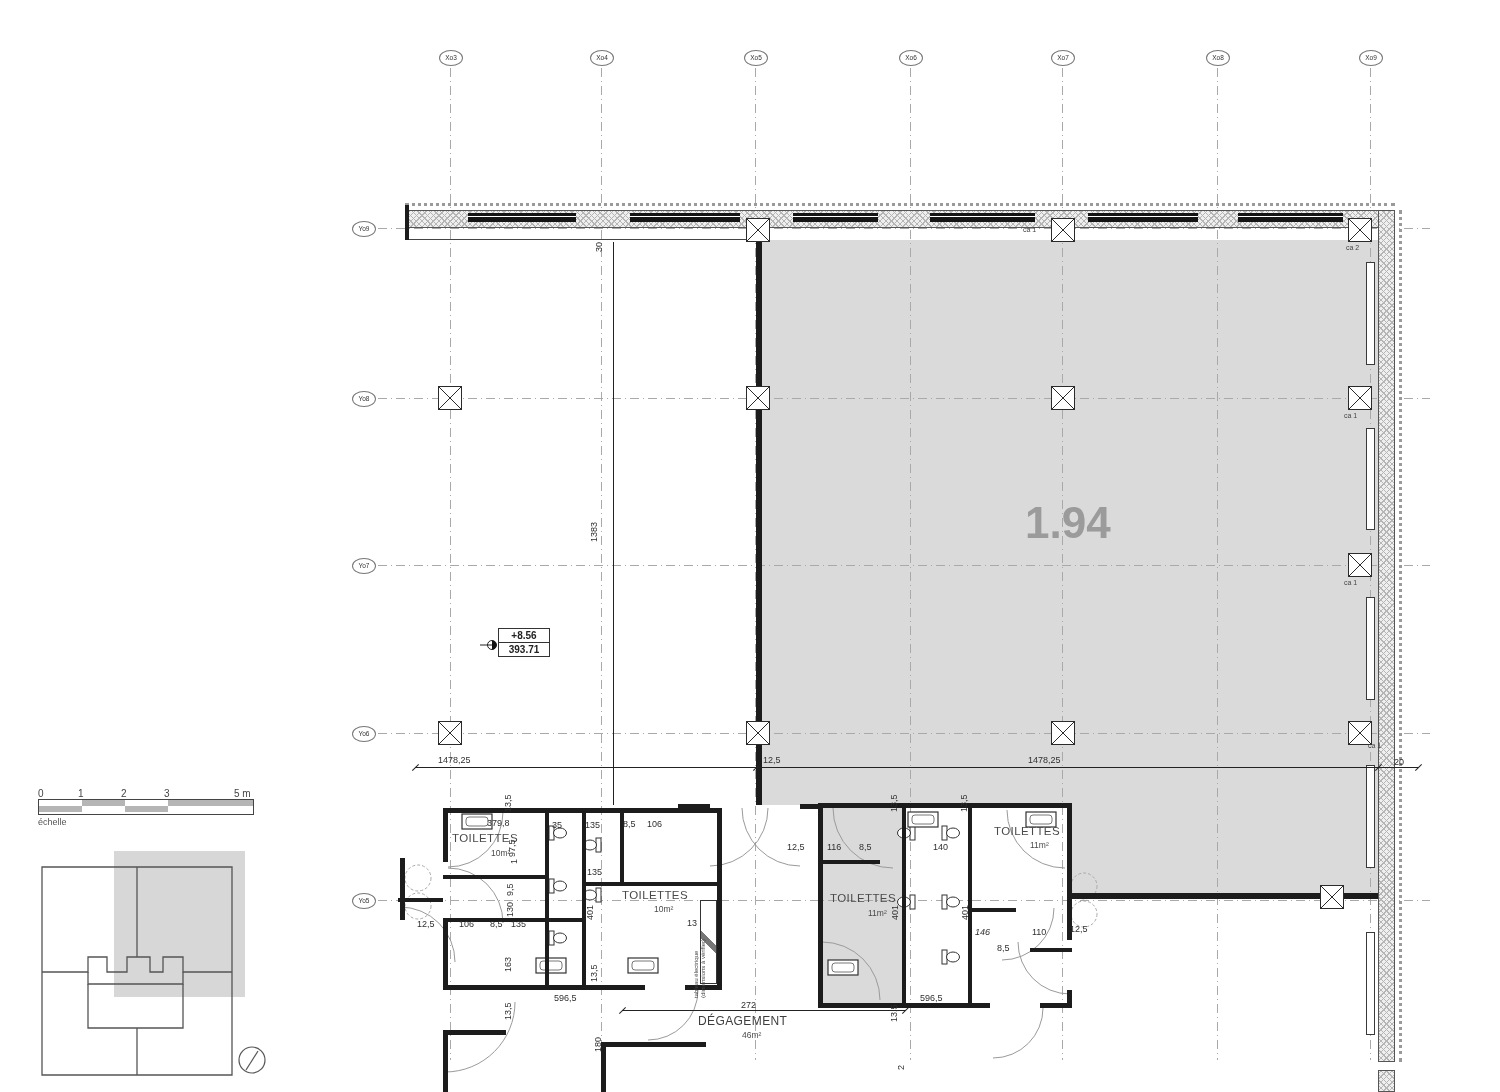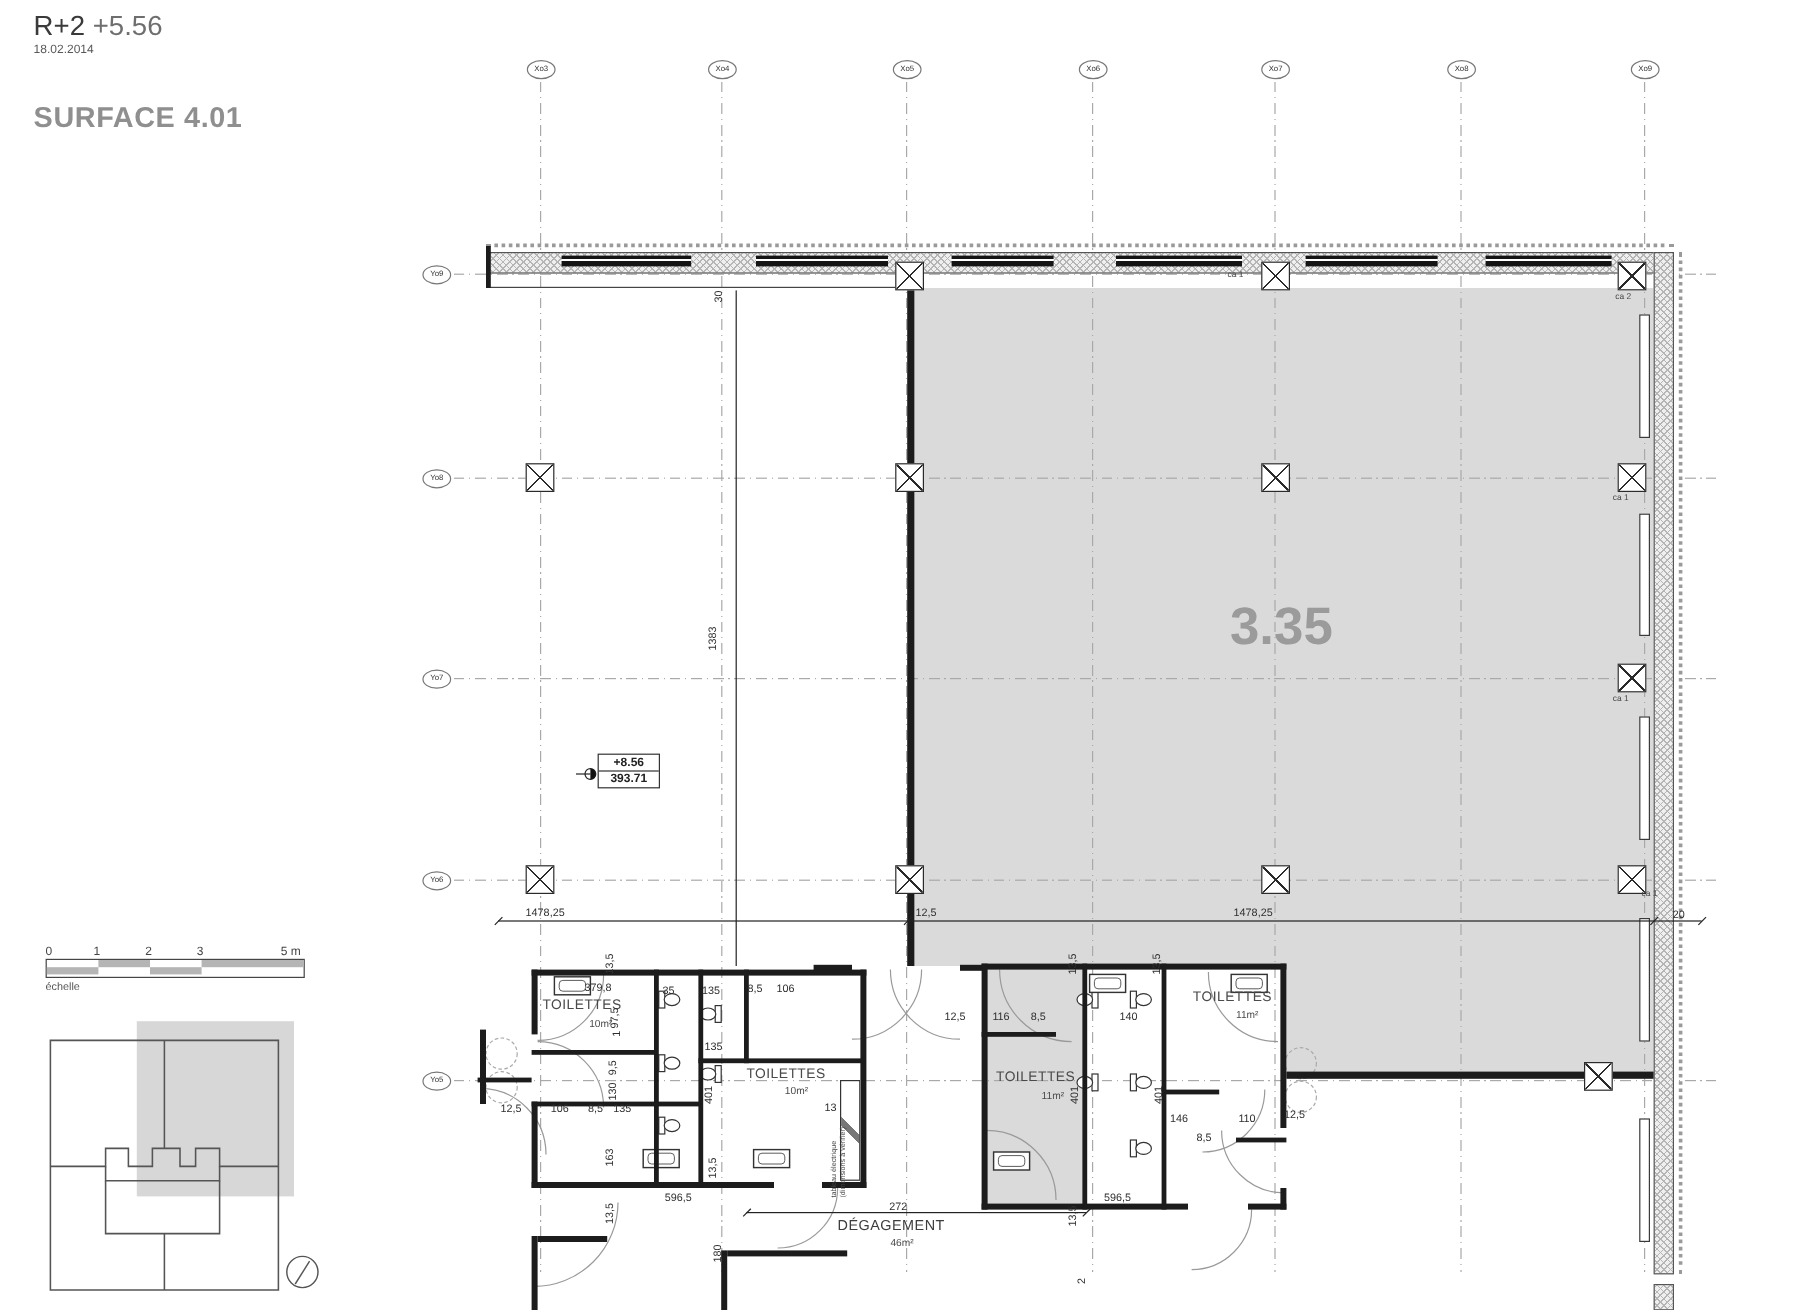--- a/index.html
+++ b/index.html
@@ -56,25 +56,20 @@
   #elec-note{position:absolute;left:706px;top:985px;font-size:6px;color:#444;line-height:6.5px;
      transform:rotate(-90deg);transform-origin:left bottom;z-index:28;white-space:nowrap;}
   svg.overlay{position:absolute;left:0;top:0;z-index:20;}
   .dimline{position:absolute;background:#222;z-index:26;}
 </style>
 </head>
 <body>
 
 <div id="plan">
 
-  <div id="title-block">
-    <div id="title-line"><span>R+2</span> <span class="elev">+5.56</span></div>
-    <div id="title-date">18.02.2014</div>
-    <div id="surface-title">SURFACE 4.01</div>
-  </div>
 
   <div class="fill" style="left:762px;top:240px;width:616px;height:565px;z-index:1;"></div>
   <div class="fill" style="left:1072px;top:805px;width:306px;height:92px;z-index:1;"></div>
   <div class="fill" style="left:820px;top:805px;width:84px;height:202px;z-index:1;"></div>
 
   <div class="abs" style="left:405px;top:203px;width:990px;height:4px;border-top:3px dotted #9a9a9a;z-index:21;"></div>
   <div class="hatch" style="left:405px;top:210px;width:990px;height:18px;z-index:20;"></div>
   <div class="thin" style="left:405px;top:239px;width:355px;height:1px;z-index:21;"></div>
   <div class="wall" style="left:405px;top:205px;width:4px;height:35px;z-index:22;"></div>
 
@@ -124,21 +119,21 @@
   <div class="dimline" style="left:415px;top:767px;width:1003px;height:1px;"></div>
   <div class="tick" style="left:411px;top:767px;"></div>
   <div class="tick" style="left:752px;top:767px;"></div>
   <div class="tick" style="left:1374px;top:767px;"></div>
   <div class="tick" style="left:1414px;top:767px;"></div>
   <div class="dimline" style="left:613px;top:242px;width:1px;height:563px;"></div>
   <div class="dimline" style="left:622px;top:1010px;width:283px;height:1px;"></div>
   <div class="tick" style="left:618px;top:1010px;"></div>
   <div class="tick" style="left:901px;top:1010px;"></div>
 
-  <div id="room-number">3.35</div>
+  <div id="room-number">1.94</div>
 
 
   <div id="level-box">
     <div class="row1">+8.56</div>
     <div class="row2">393.71</div>
   </div>
 
   <div class="rlabel b" style="left:698px;top:1014px;font-size:12px;color:#3d3d3d;">DÉGAGEMENT</div>
   <div class="rlabel" style="left:742px;top:1030px;">46m²</div>
 
@@ -327,21 +322,21 @@
     <div class="dim v" style="left: 513px; top: 1010px;">13,5</div>
     <div class="dim" style="left: 554px; top: 993px;">596,5</div>
     <div class="dim" style="left: 787px; top: 842px;">12,5</div>
     <div class="dim" style="left: 827px; top: 842px;">116</div>
     <div class="dim" style="left: 859px; top: 842px;">8,5</div>
     <div class="dim" style="left: 885px; top: 842px; margin-left: 48px;">140</div>
     <div class="dim v" style="left: 899px; top: 802px;">13,5</div>
     <div class="dim v" style="left: 969px; top: 802px;">13,5</div>
     <div class="dim v" style="left: 900px; top: 910px;">401</div>
     <div class="dim v" style="left: 970px; top: 910px;">401</div>
-    <div class="dim" style="left: 975px; top: 927px;">146</div>
+    <div class="dim" style="left: 975px; top: 927px; font-style: italic;">146</div>
     <div class="dim" style="left: 997px; top: 943px;">8,5</div>
     <div class="dim" style="left: 1032px; top: 927px;">110</div>
     <div class="dim" style="left: 1070px; top: 924px;">12,5</div>
     <div class="dim v" style="left: 899px; top: 1012px;">13,5</div>
     <div class="dim" style="left: 920px; top: 993px;">596,5</div>
     <div class="dim" style="left: 741px; top: 1000px;">272</div>
     <div class="dim v" style="left: 603px; top: 1042px;">180</div>
     <div class="dim" style="left: 687px; top: 918px;">13</div>
     <div class="dim v" style="left: 906px; top: 1060px;">2</div>
   </div>

